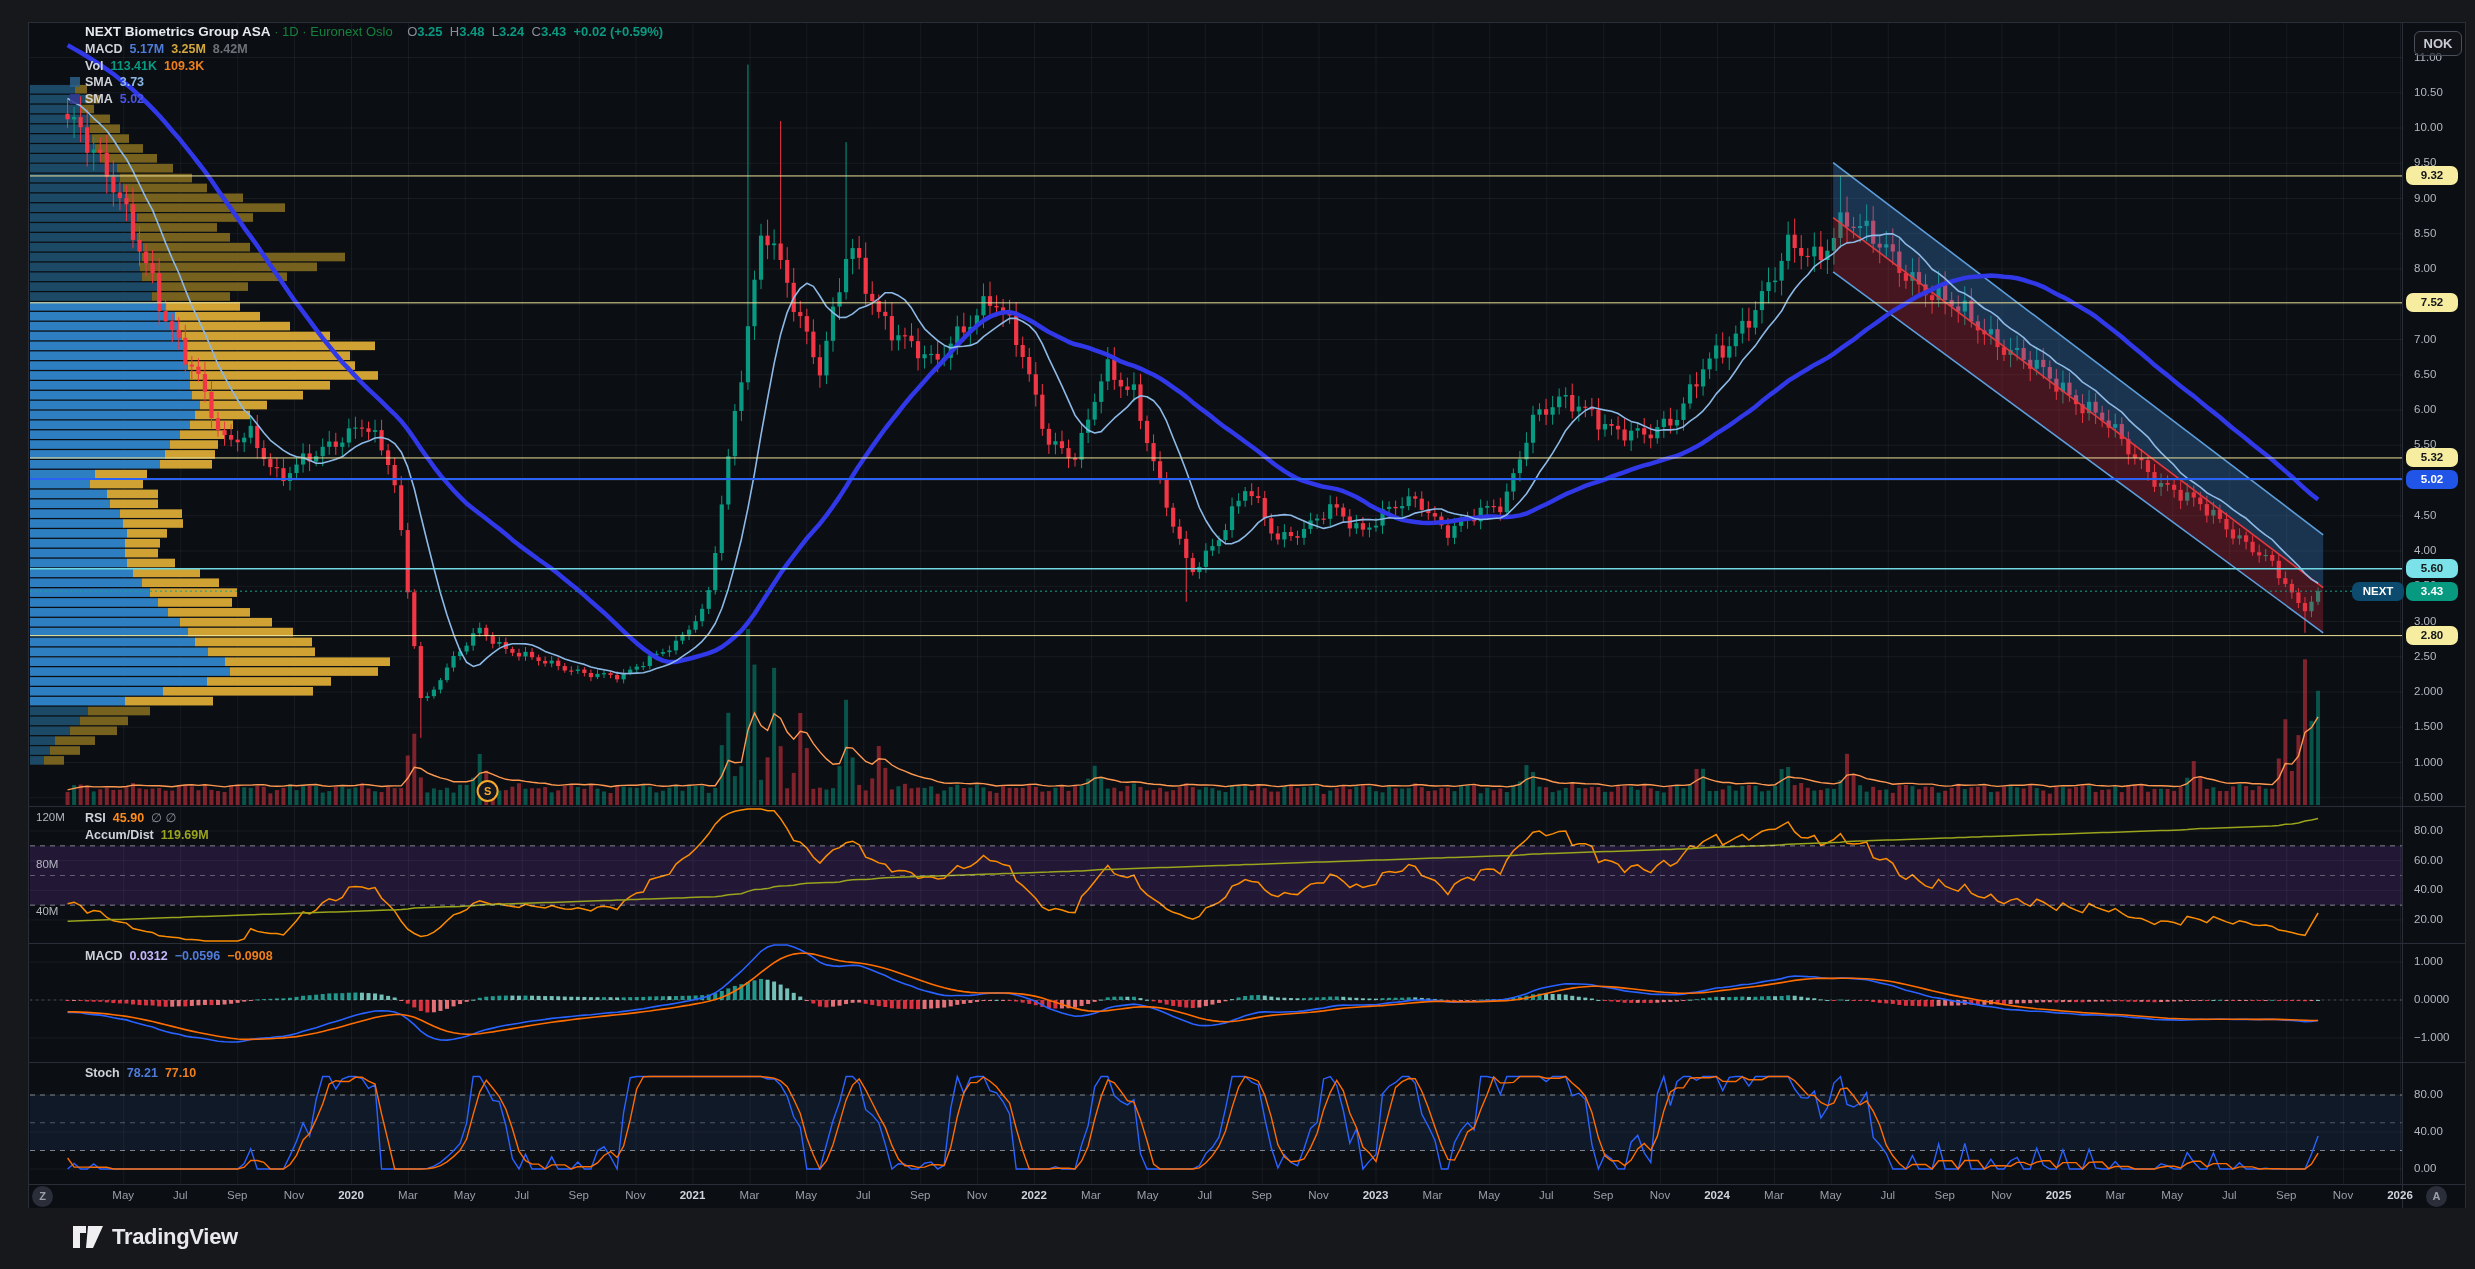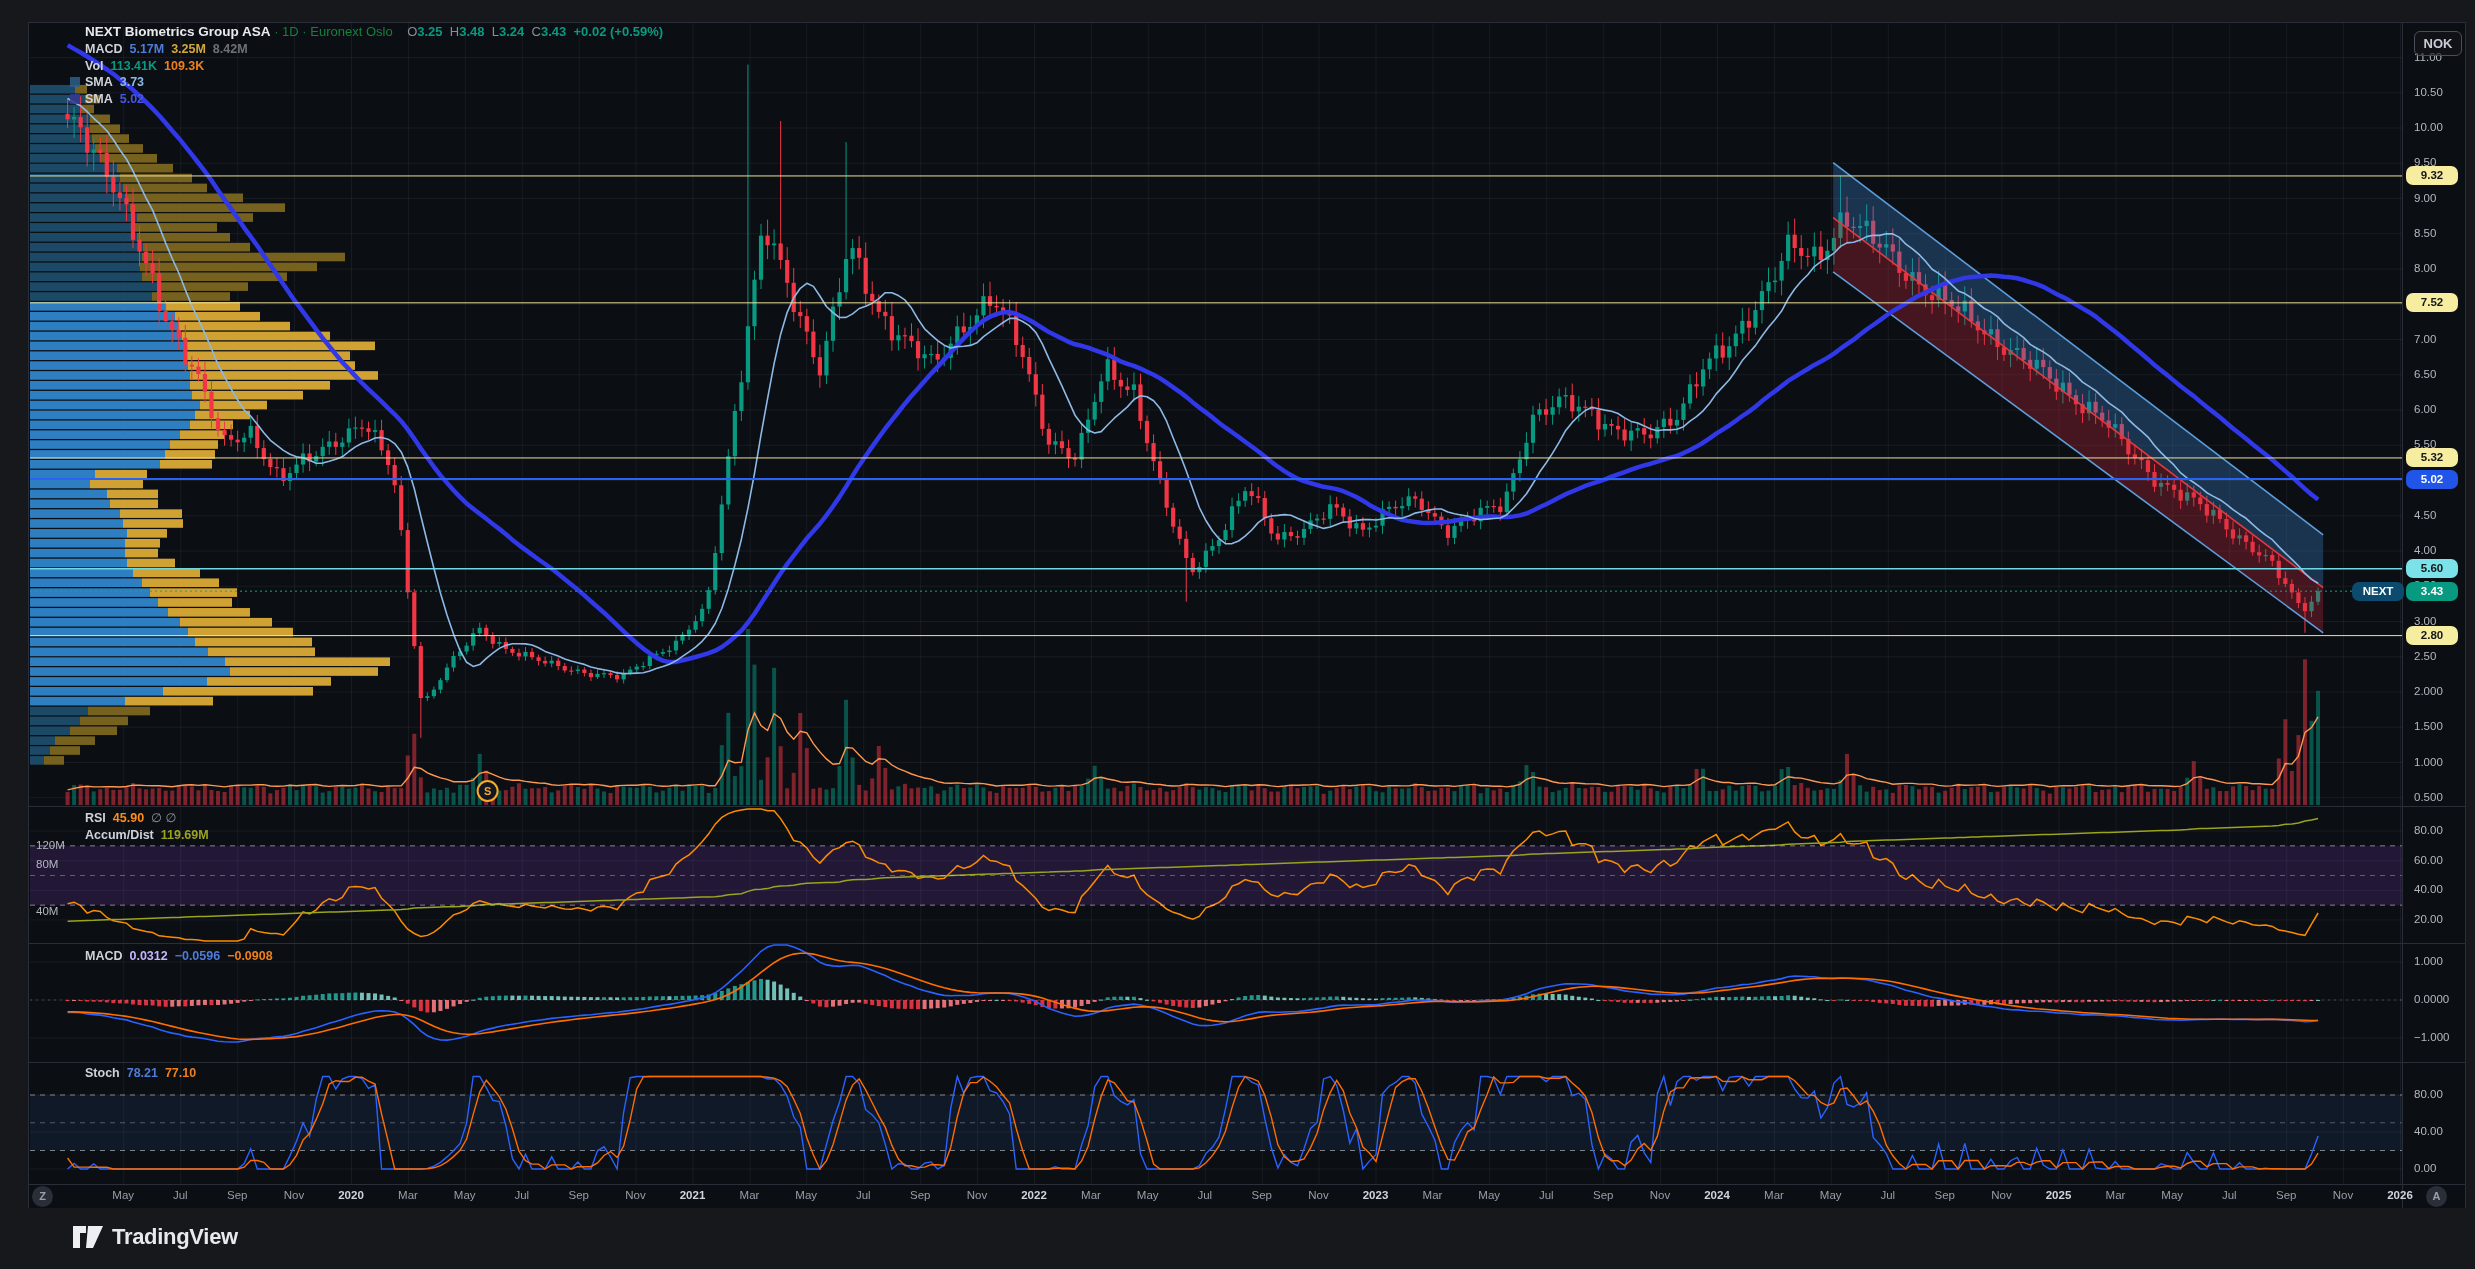--- a/index.html
+++ b/index.html
@@ -1777,21 +1777,21 @@
       <div class="tick" style="left: 2414px; top: 824px;">80.00</div>
       <div class="tick" style="left: 2414px; top: 853.667px;">60.00</div>
       <div class="tick" style="left: 2414px; top: 883.333px;">40.00</div>
       <div class="tick" style="left: 2414px; top: 913px;">20.00</div>
       <div class="tick" style="left: 2414px; top: 955px;">1.000</div>
       <div class="tick" style="left: 2414px; top: 993px;">0.0000</div>
       <div class="tick" style="left: 2414px; top: 1031px;">−1.000</div>
       <div class="tick" style="left: 2414px; top: 1088px;">80.00</div>
       <div class="tick" style="left: 2414px; top: 1125px;">40.00</div>
       <div class="tick" style="left: 2414px; top: 1162px;">0.00</div>
-      <div class="tick" style="left: 36px; top: 811px; margin-top: 28px;">120M</div>
+      <div class="tick" style="left: 36px; top: 811px;">120M</div>
       <div class="tick" style="left: 36px; top: 858px;">80M</div>
       <div class="tick" style="left: 36px; top: 905px;">40M</div>
       <div class="chip" style="left: 2406px; top: 166.44px; background: rgb(246, 237, 160); color: rgb(20, 22, 24); width: 52px;">9.32</div>
       <div class="chip" style="left: 2406px; top: 293.34px; background: rgb(246, 237, 160); color: rgb(20, 22, 24); width: 52px;">7.52</div>
       <div class="chip" style="left: 2406px; top: 448.44px; background: rgb(246, 237, 160); color: rgb(20, 22, 24); width: 52px;">5.32</div>
       <div class="chip" style="left: 2406px; top: 469.59px; background: rgb(33, 85, 232); color: rgb(255, 255, 255); width: 52px;">5.02</div>
       <div class="chip" style="left: 2406px; top: 559.125px; background: rgb(123, 226, 234); color: rgb(20, 22, 24); width: 52px;">5.60</div>
       <div class="chip" style="left: 2406px; top: 581.685px; background: rgb(8, 153, 129); color: rgb(255, 255, 255); width: 52px;">3.43</div>
       <div class="chip" style="right: 71px; top: 581.685px; width: 52px; background: #0c4a6e; color: rgb(255, 255, 255); left: auto;">NEXT</div>
       <div class="chip" style="left: 2406px; top: 626.1px; background: rgb(246, 237, 160); color: rgb(20, 22, 24); width: 52px;">2.80</div>

